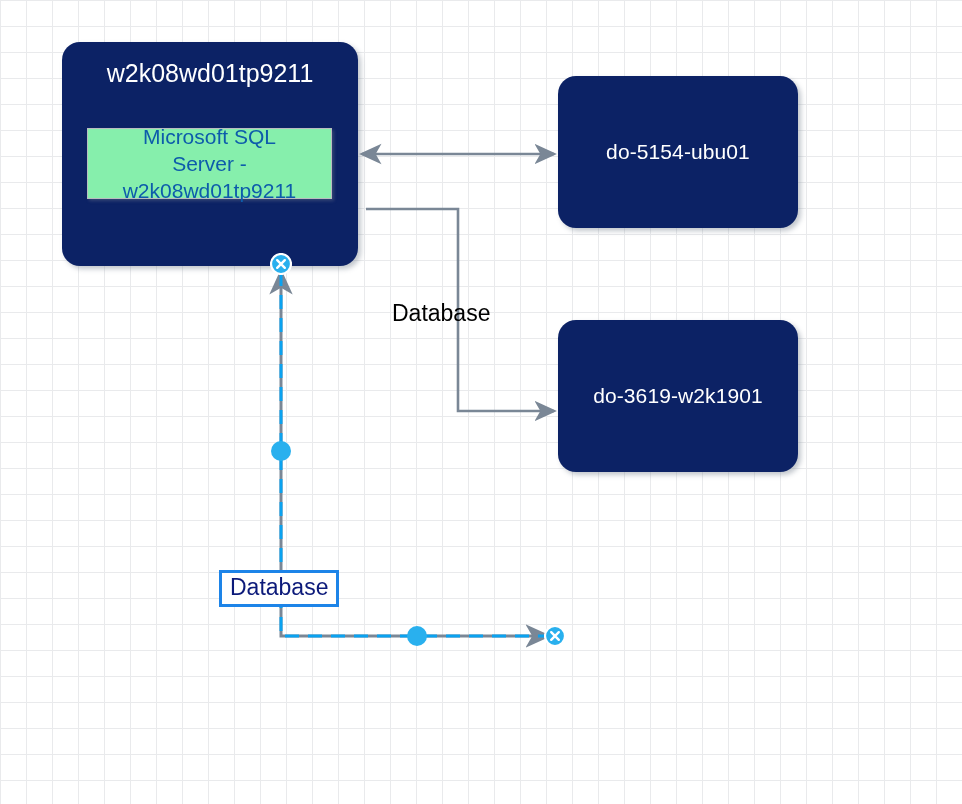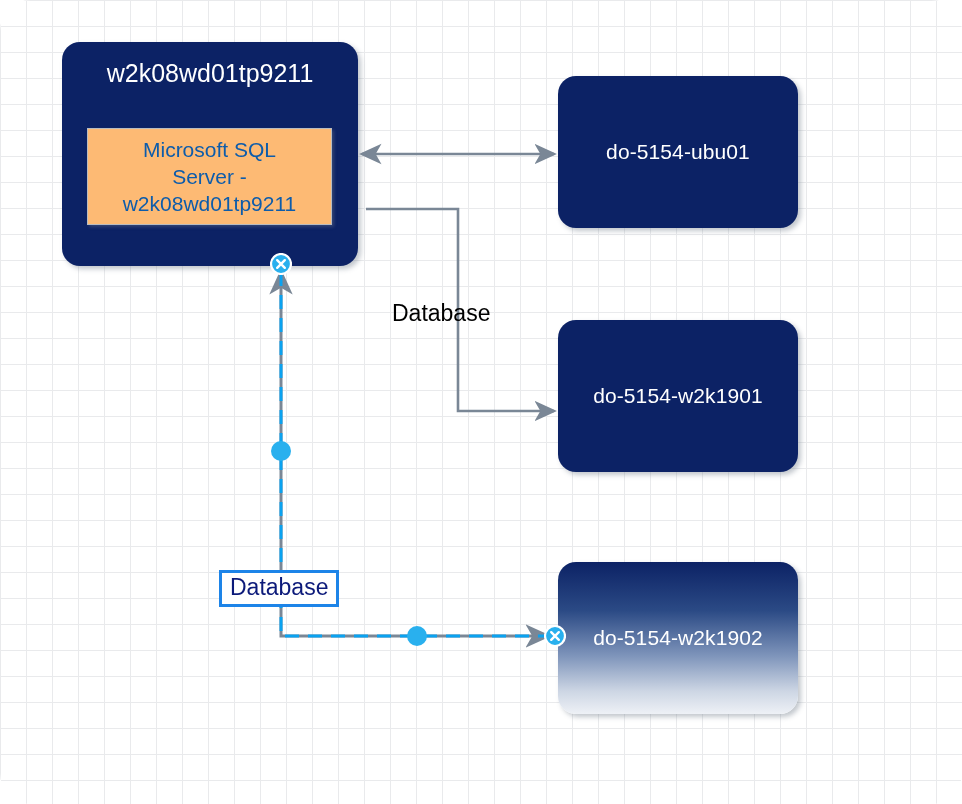--- a/index.html
+++ b/index.html
@@ -18,21 +18,20 @@
       linear-gradient(to right, #e9eaec 1px, transparent 1px),
       linear-gradient(to bottom, #e9eaec 1px, transparent 1px),
       linear-gradient(to right, #cfd2d6 1px, transparent 1px),
       linear-gradient(to bottom, #cfd2d6 1px, transparent 1px);
     background-size:
       26px 26px,
       26px 26px,
       78px 78px,
       78px 78px;
     background-position: 0 1px, 1px 0, 0 1px, 1px 0;
-    border-radius: 31px;
   }
 
   
   .node {
     position: absolute;
     border-radius: 18px;
     box-sizing: border-box;
     box-shadow: 3px 3px 5px rgba(120,130,145,0.45);
     display: flex;
     align-items: center;
@@ -66,22 +65,22 @@
     text-align: center;
     color: #ffffff;
     font-size: 25px;
     white-space: nowrap;
   }
   #sql-box {
     position: absolute;
     left: 25px;
     top: 86px;
     width: 245px;
-    height: 97px;
-    background: #fdba74;
+    height: 71px;
+    background: #86efac;
     border: 1px solid #b9bcc0;
     box-shadow: 2px 2px 3px rgba(120,130,145,0.35);
     display: flex;
     align-items: center;
     justify-content: center;
     box-sizing: border-box;
   }
   #sql-box-label {
     color: #0d5cab;
     font-size: 21px;
@@ -177,26 +176,23 @@
         <span>w2k08wd01tp9211</span>
       </div>
     </div>
   </div>
 
   <div id="node-ubu01" class="node node-solid">
     <span class="node-label">do-5154-ubu01</span>
   </div>
 
   <div id="node-w2k1901" class="node node-solid">
-    <span class="node-label">do-5154-w2k1901</span>
-  </div>
-
-  <div id="node-w2k1902" class="node node-grad">
-    <span class="node-label">do-5154-w2k1902</span>
-  </div>
+    <span class="node-label">do-3619-w2k1901</span>
+  </div>
+
 
   <div class="edge-label" id="label-database-mid">Database</div>
 
   <div class="edge-label" id="label-database-sel">Database</div>
 
   <div class="handle-end" style="left:270px; top:253px;">
     <svg width="22" height="22" viewBox="0 0 22 22">
       <circle cx="11" cy="11" r="10" fill="#29b0ee" stroke="#ffffff" stroke-width="2.2"></circle>
       <path d="M 7.2 7.2 L 14.8 14.8 M 14.8 7.2 L 7.2 14.8" stroke="#ffffff" stroke-width="2.4" stroke-linecap="round"></path>
     </svg>

